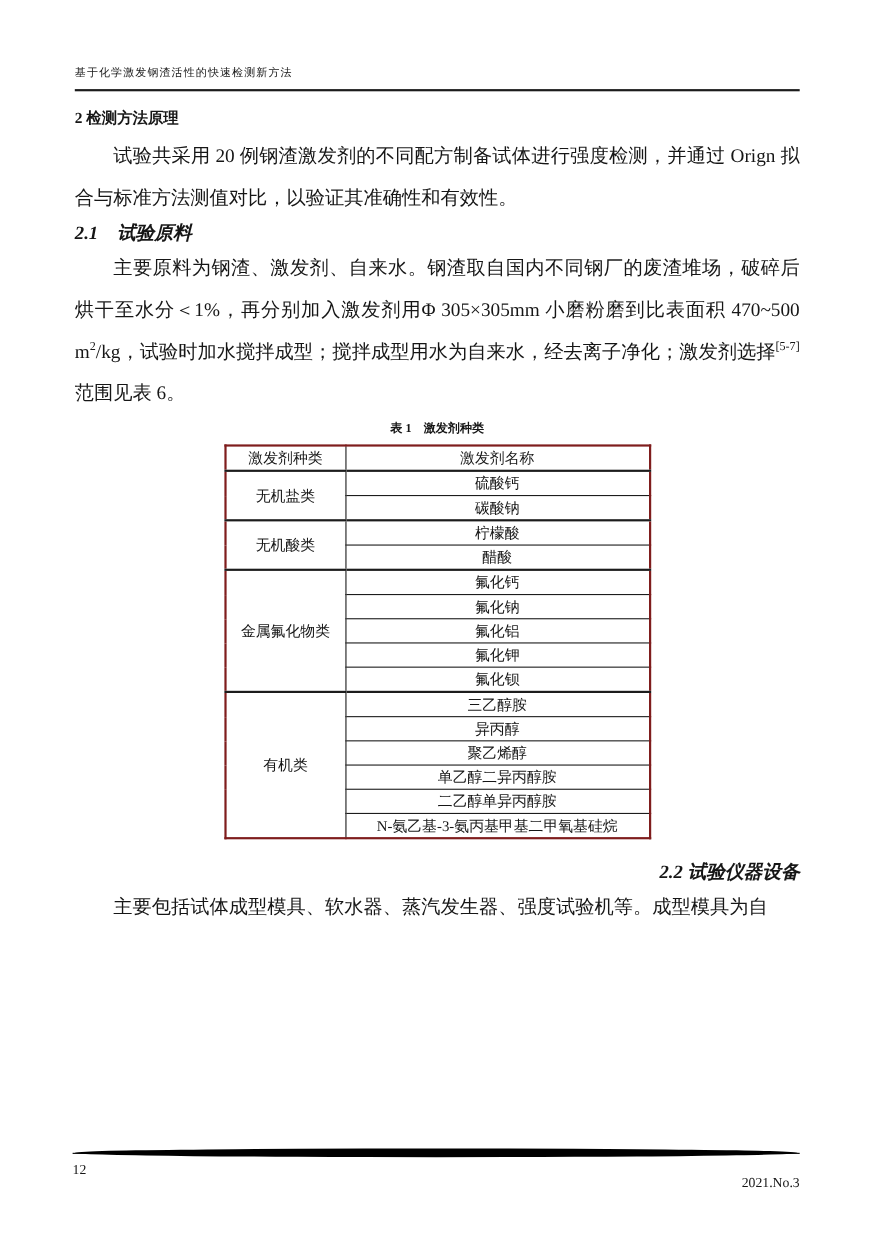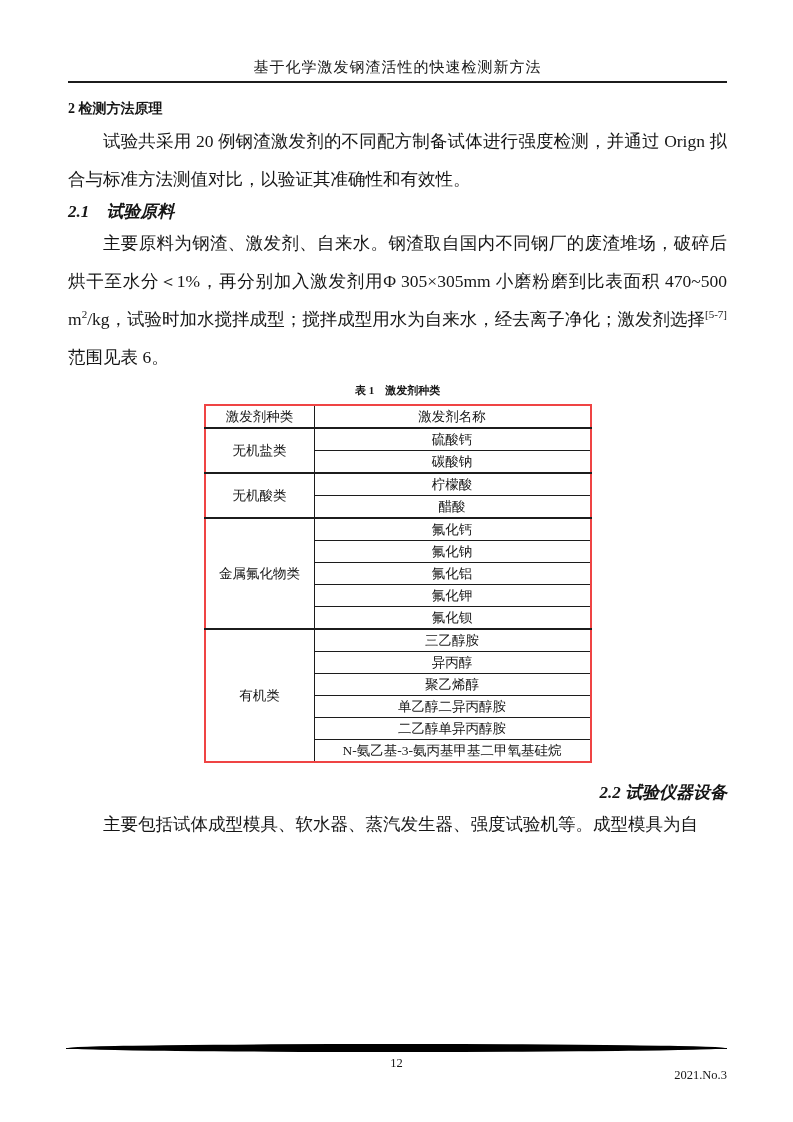--- a/index.html
+++ b/index.html
@@ -9,22 +9,21 @@
     height: 1122px;
     margin: 0 auto;
     background: #ffffff;
     color: #161616;
     font-family: "Liberation Serif", "DejaVu Serif", serif;
     box-sizing: border-box;
     padding: 58px 66px 0 68px;
     overflow: hidden;
   }
   .running-title {
-    text-align: center;
-    font-size: 15px;
+    font-size: 10px;
     line-height: 18px;
     letter-spacing: 1px;
   }
   .head-rule {
     border-bottom: 2px solid #1c1c1c;
     margin-top: 5px;
   }
   .h-major {
     font-size: 14px;
     font-weight: bold;
@@ -67,21 +66,21 @@
   }
   table.tbl td {
     border: 1px solid #1c1c1c;
     height: 21px;
     padding: 0 4px;
     font-size: 13.5px;
     text-align: center;
     vertical-align: middle;
     line-height: 17px;
   }
-  table.tbl { border: 2px solid #ef4444; }
+  table.tbl { border: 2px solid #7f1d1d; }
   table.tbl td.c1 { width: 100px; }
   tr.gs td { border-top-width: 2px; }
   .footer {
     position: absolute;
     left: 66px;
     right: 66px;
     top: 1044px;
   }
   .footer-rule { position: relative; height: 8px; }
   .footer-rule .thin-line {
@@ -90,21 +89,20 @@
   .footer-rule .bar {
     position: absolute; left: 2px; right: 2px; top: 0; bottom: 0;
     background: #000;
     border-radius: 50%;
   }
   .footer-row {
     position: relative;
     margin-top: 3px;
     font-size: 12.5px;
     line-height: 16px;
-    text-align: center;
   }
   .footer-row .issue {
     position: absolute;
     right: 0;
     top: 12px;
   }
 </style>
 </head>
 <body>
 

